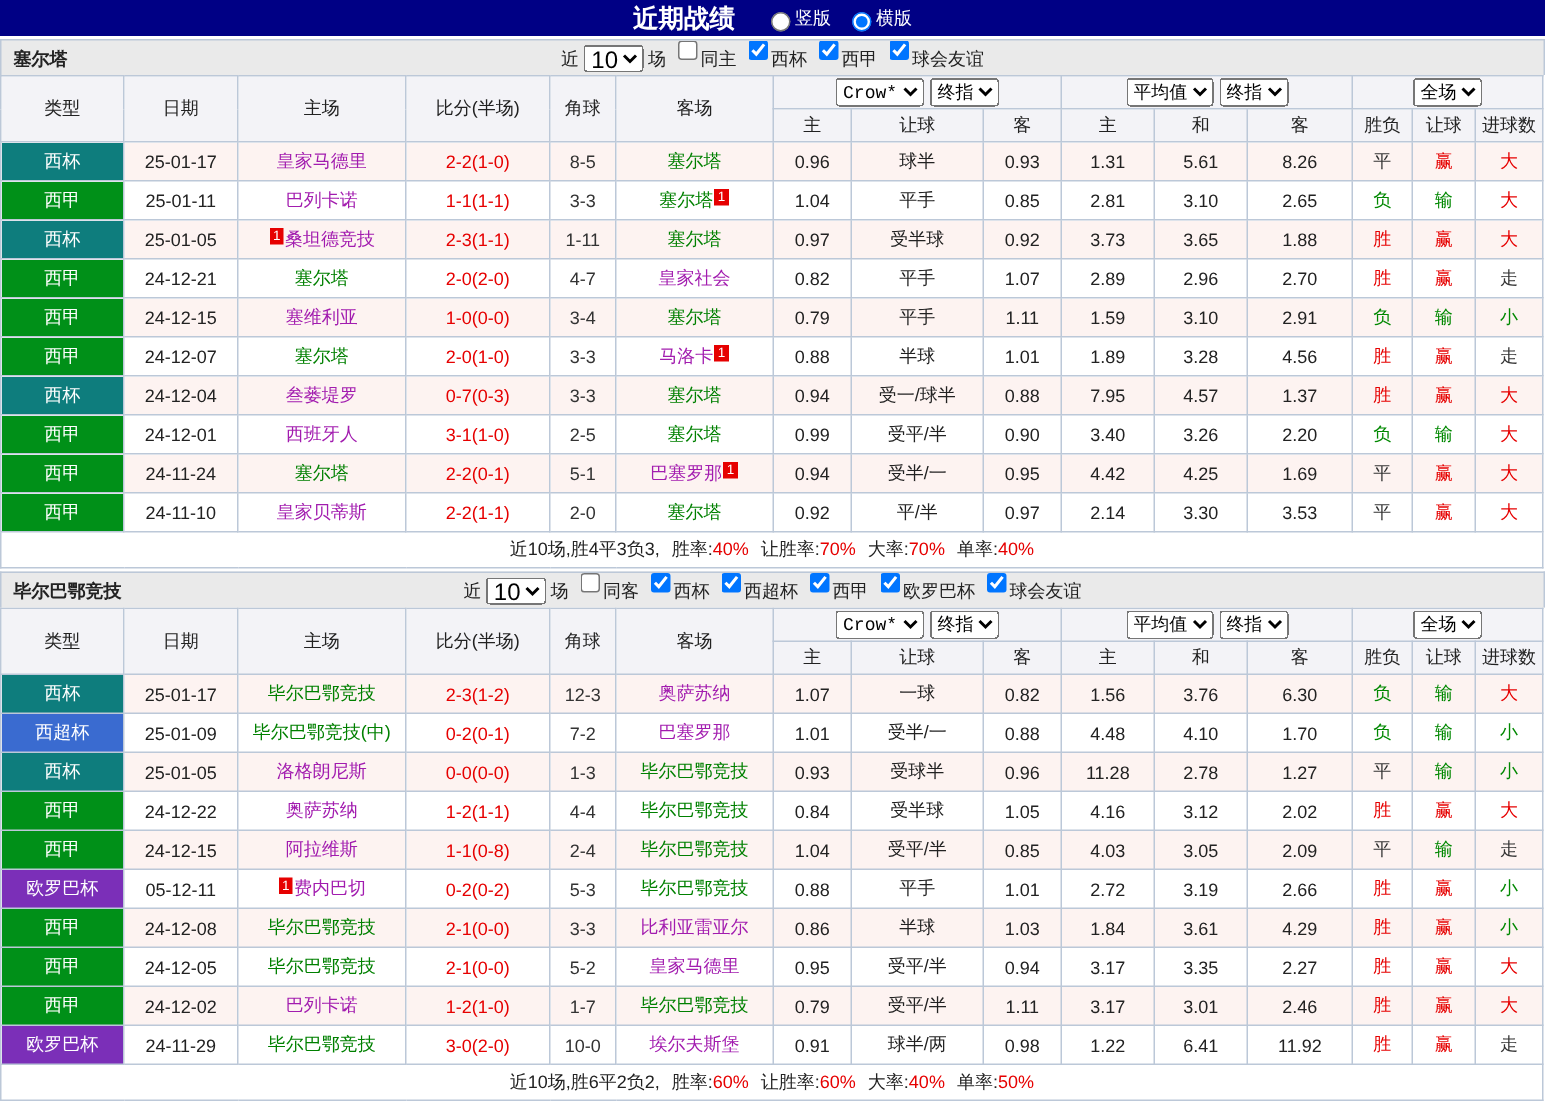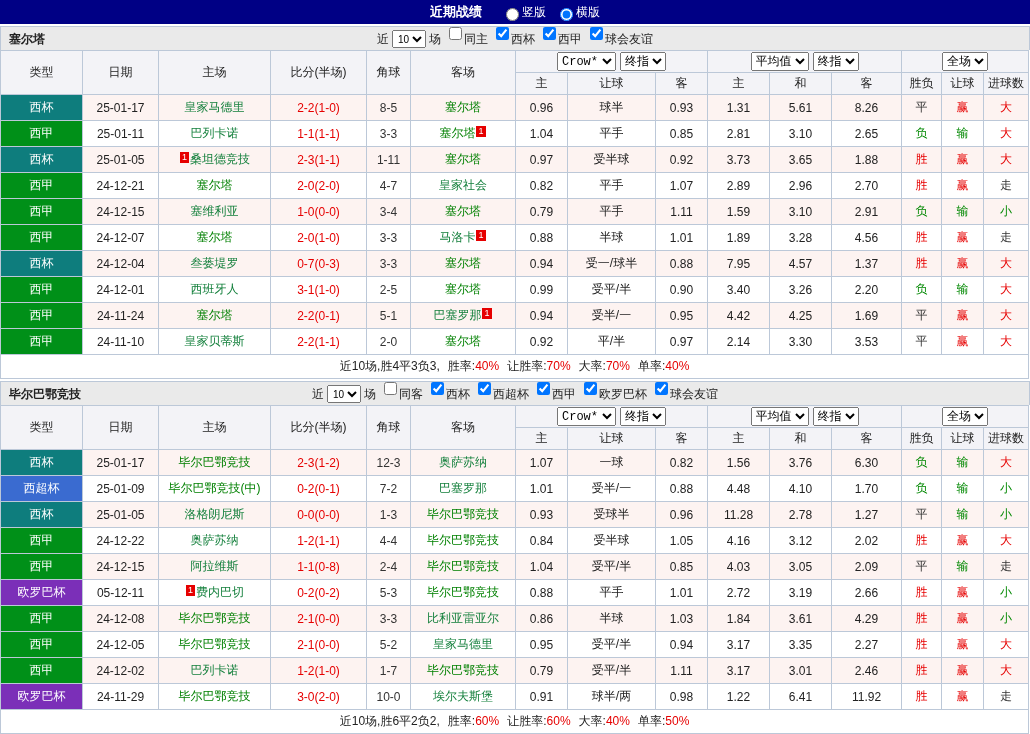--- a/index.html
+++ b/index.html
@@ -6,48 +6,48 @@
   html,body { margin:0; padding:0; }
   body {
     width:1030px;
     font-family:"Liberation Sans","DejaVu Sans",sans-serif;
     font-size:12px; color:#222; background:#fff;
   }
   .topbar {
     height:24px; background:#000085; color:#fff;
     display:flex; align-items:center; justify-content:center; gap:4px;
   }
-  .topbar-title { font-weight:bold; font-size:13px; margin-right:10px; }
+  .topbar-title { font-weight:bold; font-size:17px; margin-right:10px; }
   .radio-label { display:inline-flex; align-items:flex-end; gap:3px; margin-left:10px; cursor:pointer; }
   .radio-label input { margin:0; }
   .section { margin-top:2px; }
   .sec-head {
     position:relative; height:24px; line-height:24px;
     background:#EAEAEA; border:1px solid #bcc8d8; border-bottom:none; text-align:center;
   }
   .team-name { position:absolute; left:8px; font-weight:bold; }
   .filters { display:inline-flex; align-items:center; height:24px; }
-  .filters select { height:18px; font-size:10px; margin:0 3px;text-align:right; }
+  .filters select { height:18px; font-size:16px; margin:0 3px;text-align:right; }
   .chk { display:inline-flex; align-items:flex-start; margin-left:8px; cursor:pointer; }
   .chk input { margin:0 2px 0 0; width:13px; height:13px; }
   table.stat-table { border-collapse:collapse; width:980px; table-layout:fixed; }
   .stat-table th, .stat-table td {
     border:1px solid #bcc8d8; text-align:center; padding:0 1px;
     overflow:hidden; white-space:nowrap;
   }
   .stat-table th { background:#F3F3F7; font-weight:normal; height:22px; }
   .stat-table th select { height:19px; font-size:12px; max-width:96%; margin:0 2px;font-family:Liberation Mono, monospace; }
   .stat-table td { height:26px; }
   tbody tr:nth-child(odd) td { background:#FDF3F1; }
   tbody tr:nth-child(even) td { background:#FFFFFF; }
   td.type-cell { color:#fff; }
   .score-cell { color:#e60000; cursor:pointer; }
   .corner-cell { color:#333; }
   .team-green { color:#008000; cursor:pointer; }
-  .team-plain { color:#15803d; cursor:pointer; }
+  .team-plain { color:#a21caf; cursor:pointer; }
   .redcard {
     display:inline-block; background:#e60000; color:#fff;
     font-size:9px; line-height:11px; padding:0 2px; margin:0 1px; vertical-align:3px;
   }
   .res-w { color:#e60000; }
   .res-l { color:#008800; }
   .res-d { color:#333; }
   td.summary-cell { height:24px; background:#fff !important; }
   .sum-label { margin-left:8px; }
   .sum-value { color:#e60000; }

